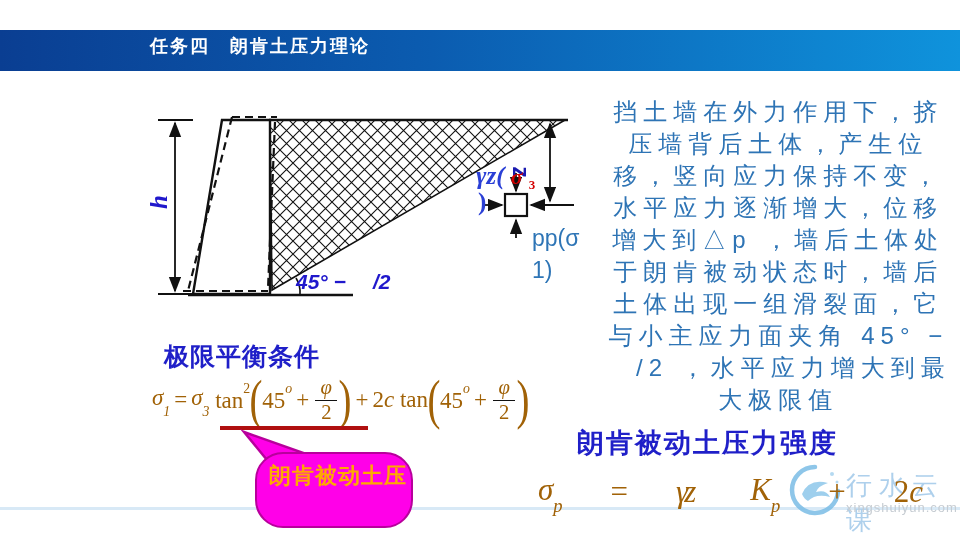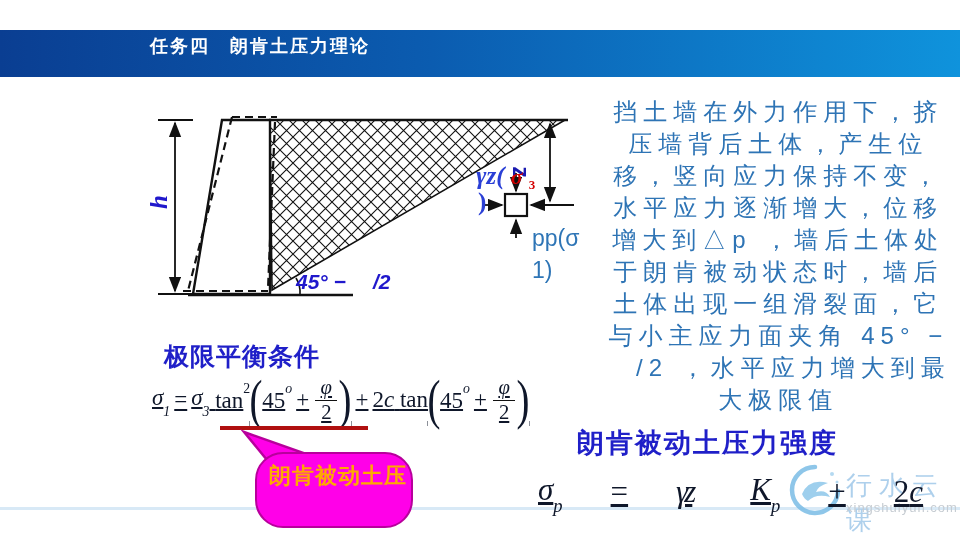--- a/index.html
+++ b/index.html
@@ -1,31 +1,31 @@
 <!DOCTYPE html>
 <html><head>
 <meta charset="utf-8">
 <style>
   html,body{margin:0;padding:0;background:#e8e8e8;}
   .slide{position:relative;width:960px;height:540px;background:#ffffff;overflow:hidden;
          font-family:"Liberation Sans",sans-serif;}
   
-  .titlebar{position:absolute;left:0;top:30px;width:960px;height:47px;
+  .titlebar{position:absolute;left:0;top:30px;width:960px;height:41px;
             background:linear-gradient(90deg,#0a3e92 0%,#0b5cb0 45%,#0f93dc 100%);}
   .titlebar .ttl{position:absolute;left:150px;top:0;line-height:33px;color:#ffffff;
                  font-size:18px;font-weight:bold;letter-spacing:2px;white-space:nowrap;}
   
   .para{position:absolute;left:606px;top:96px;color:#2e74b5;font-size:24px;
         line-height:32px;letter-spacing:6px;white-space:nowrap;text-align:center;}
   .para div{height:32px;}
   
   .h1{position:absolute;left:164px;top:340px;color:#1f1fc8;font-size:25px;font-weight:bold;letter-spacing:1px;text-align:right;}
   .h2{position:absolute;left:577px;top:425px;color:#1f1fc8;font-size:27px;font-weight:bold;letter-spacing:2px;}
   
-  .math{position:absolute;font-family:"Liberation Serif",serif;color:#0f172a;white-space:nowrap;text-decoration:underline;}
+  .math{position:absolute;font-family:"Liberation Serif",serif;color:#a16207;white-space:nowrap;}
   .f1{left:152px;top:372px;font-size:23px;height:56px;display:flex;align-items:center;}
   .f2{left:538px;top:462px;font-size:31px;height:60px;display:flex;align-items:center;z-index:3;gap:44px;}
   .math .it{font-style:italic;}
   .math .fn{font-style:normal;}
   .math sub{font-size:60%;font-style:italic;transform:translateY(5px);display:inline-block;}
   .math sup{font-size:60%;transform:translateY(-6px);display:inline-block;}
   .math .op{margin:0 4px;font-style:normal;}
   .paren{display:inline-block;font-size:235%;font-weight:300;line-height:0;
          transform:scaleX(.72);margin:0 -3px;font-style:normal;}
   .frac{display:inline-flex;flex-direction:column;align-items:center;font-size:90%;

